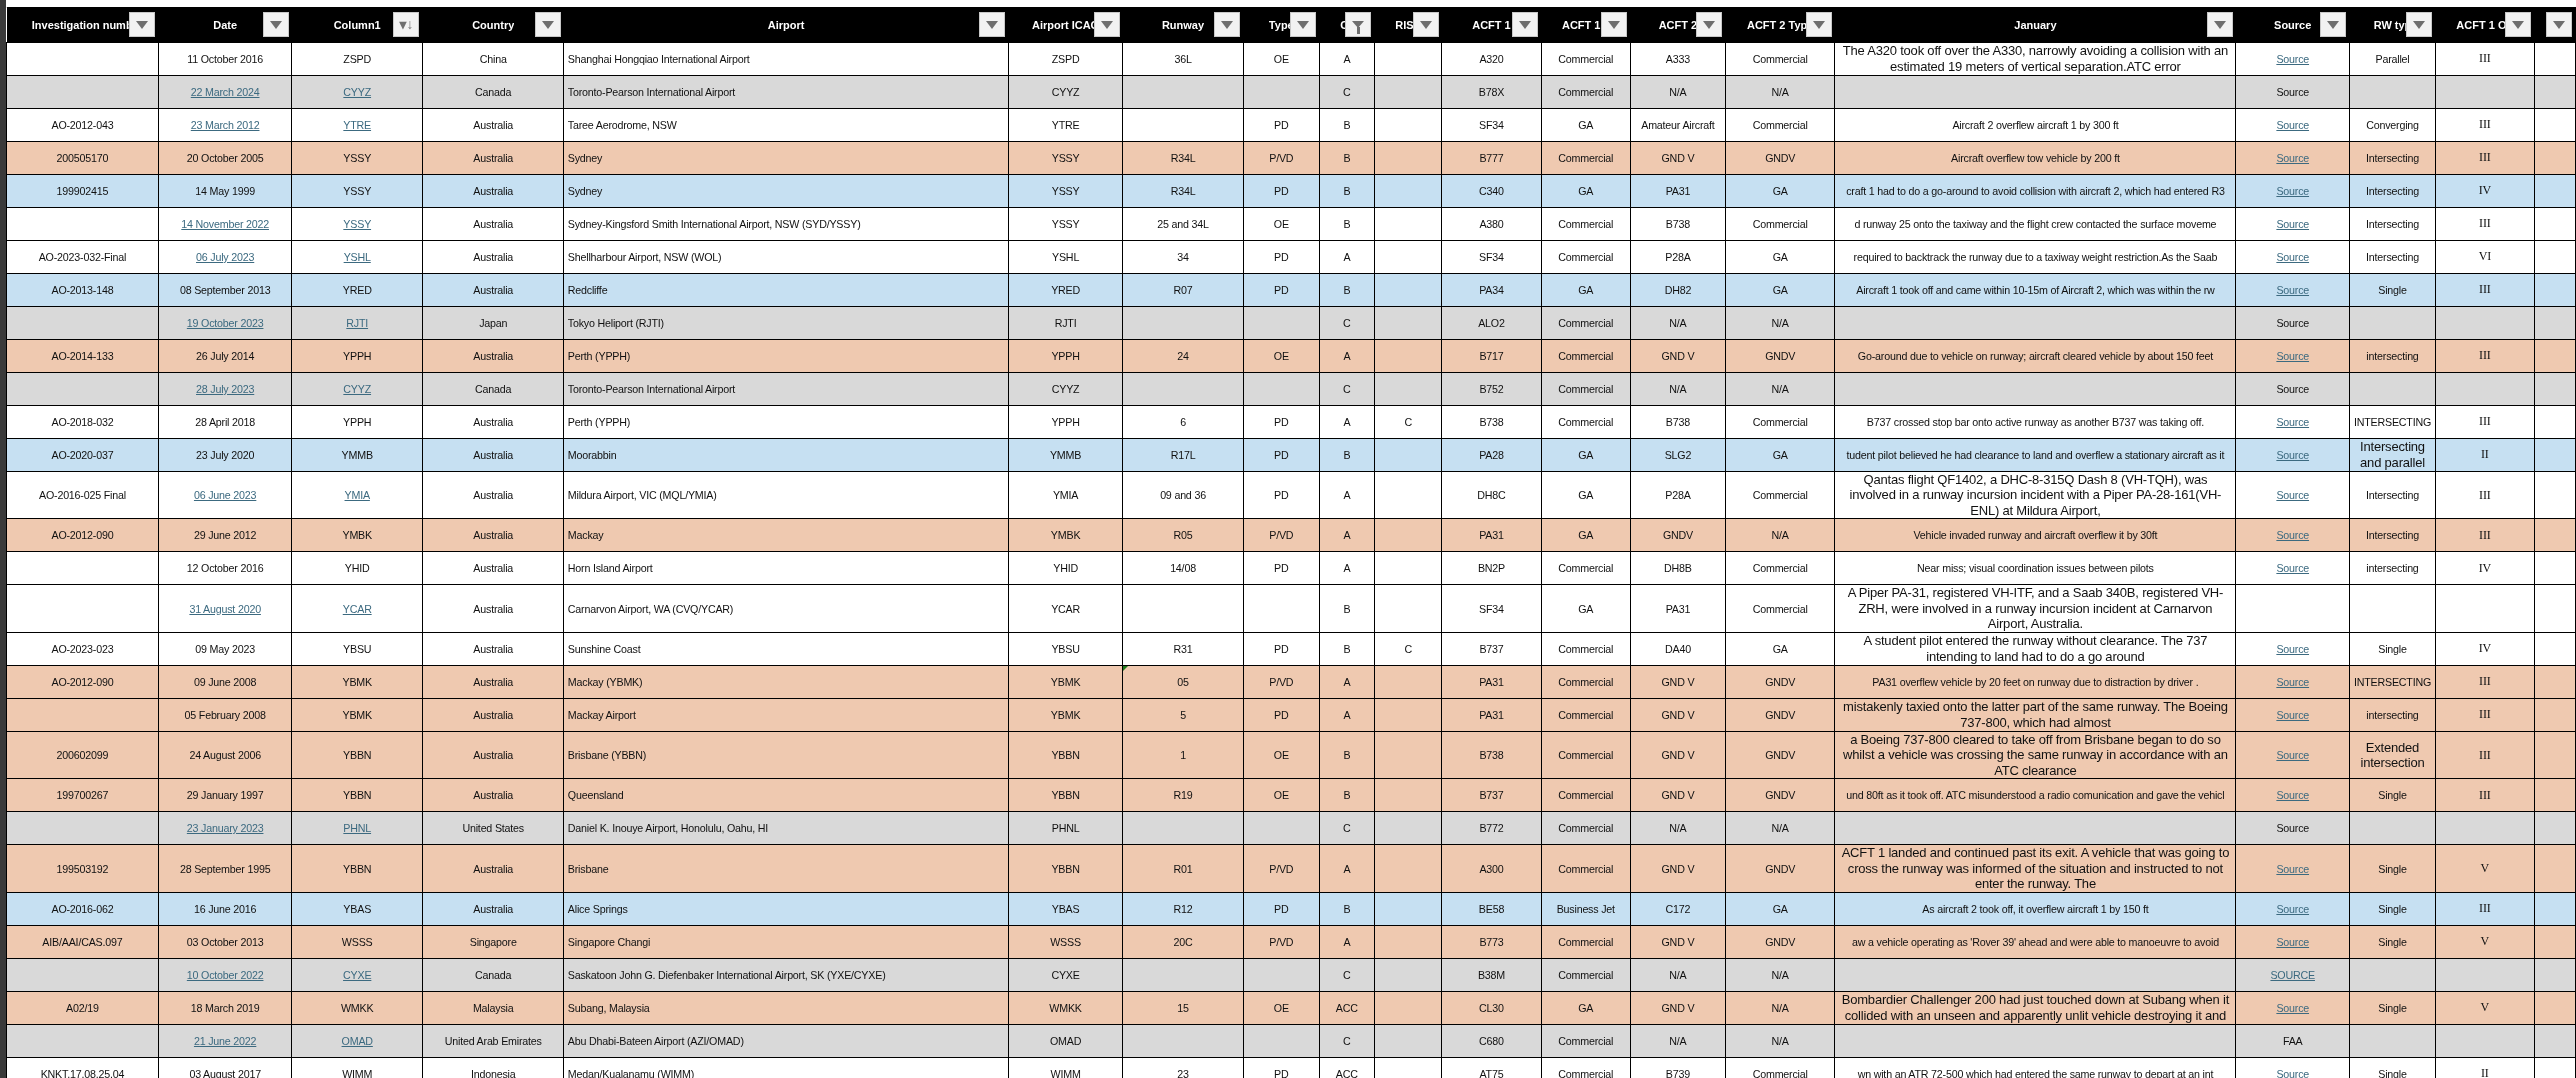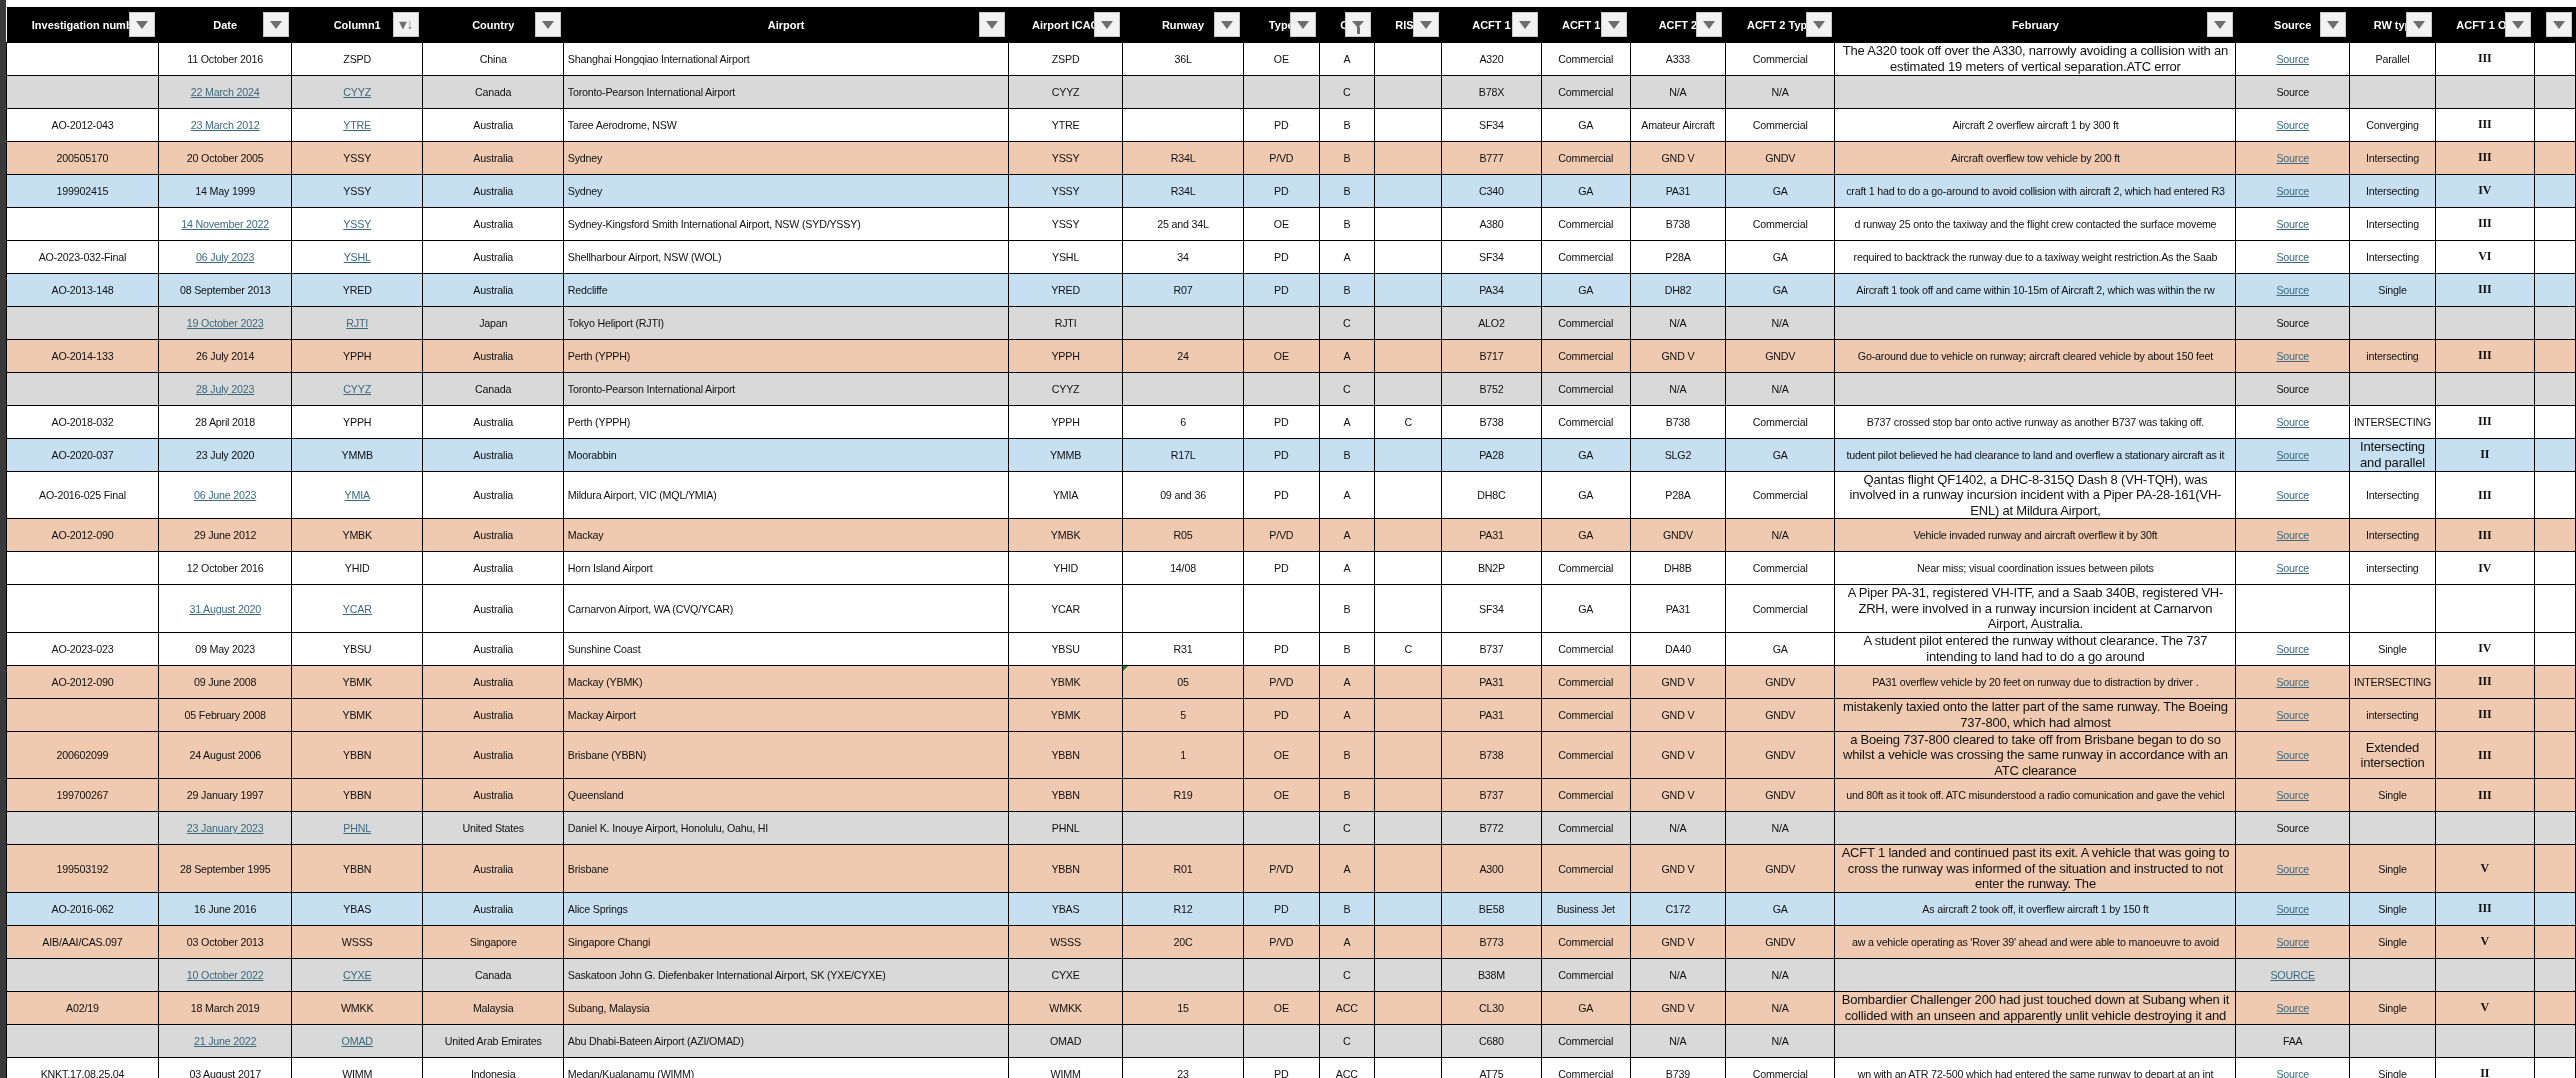--- a/index.html
+++ b/index.html
@@ -16,21 +16,21 @@
   .funnel:after{content:"";position:absolute;left:-1.7px;top:-0.9px;width:3.4px;height:6.9px;background:#6e6e6e;}
   table.grid td{height:32px;padding:0 3.4px;border:1.7px solid #000;font-size:10.7px;color:#111;text-align:center;white-space:nowrap;overflow:hidden;font-family:"Liberation Sans Narrow","Liberation Sans",sans-serif;letter-spacing:-0.2px;}
   table.grid td.left{text-align:left;}
   table.grid td.wrap{white-space:normal;line-height:15.5px;font-size:13px;}
   table.grid td.clip{text-overflow:clip;}
   tr.white td{background:#ffffff;}
   tr.grey td{background:#d9d9d9;}
   tr.peach td{background:#efc9b0;}
   tr.blue td{background:#c6e0f2;}
   .link{color:#3c6a80;text-decoration:underline;}
-  .roman{font-family:"Liberation Serif",serif;font-size:12px;font-weight:bold;}
+  .roman{font-family:"Liberation Serif",serif;font-size:12px;}
   .gtri{position:absolute;left:0;top:0;width:0;height:0;border-top:5.2px solid #1e7b1e;border-right:5.2px solid transparent;}
   td.rel{position:relative;}
 </style>
 </head>
 <body>
 
 <div class="leftbar"></div>
 <div class="topstrip"></div>
 
 <table class="grid">
@@ -92,21 +92,21 @@
           </span></th>
         <th><span class="hlabel">ACFT 1 Ty</span><span class="fbtn">
             <span class="tri"></span>
           </span></th>
         <th><span class="hlabel">ACFT 2</span><span class="fbtn">
             <span class="tri"></span>
           </span></th>
         <th><span class="hlabel">ACFT 2 Type</span><span class="fbtn">
             <span class="tri"></span>
           </span></th>
-        <th><span class="hlabel">February</span><span class="fbtn">
+        <th><span class="hlabel">January</span><span class="fbtn">
             <span class="tri"></span>
           </span></th>
         <th><span class="hlabel">Source</span><span class="fbtn">
             <span class="tri"></span>
           </span></th>
         <th><span class="hlabel">RW typ</span><span class="fbtn">
             <span class="tri"></span>
           </span></th>
         <th><span class="hlabel">ACFT 1 OSED</span><span class="fbtn">
             <span class="tri"></span>

